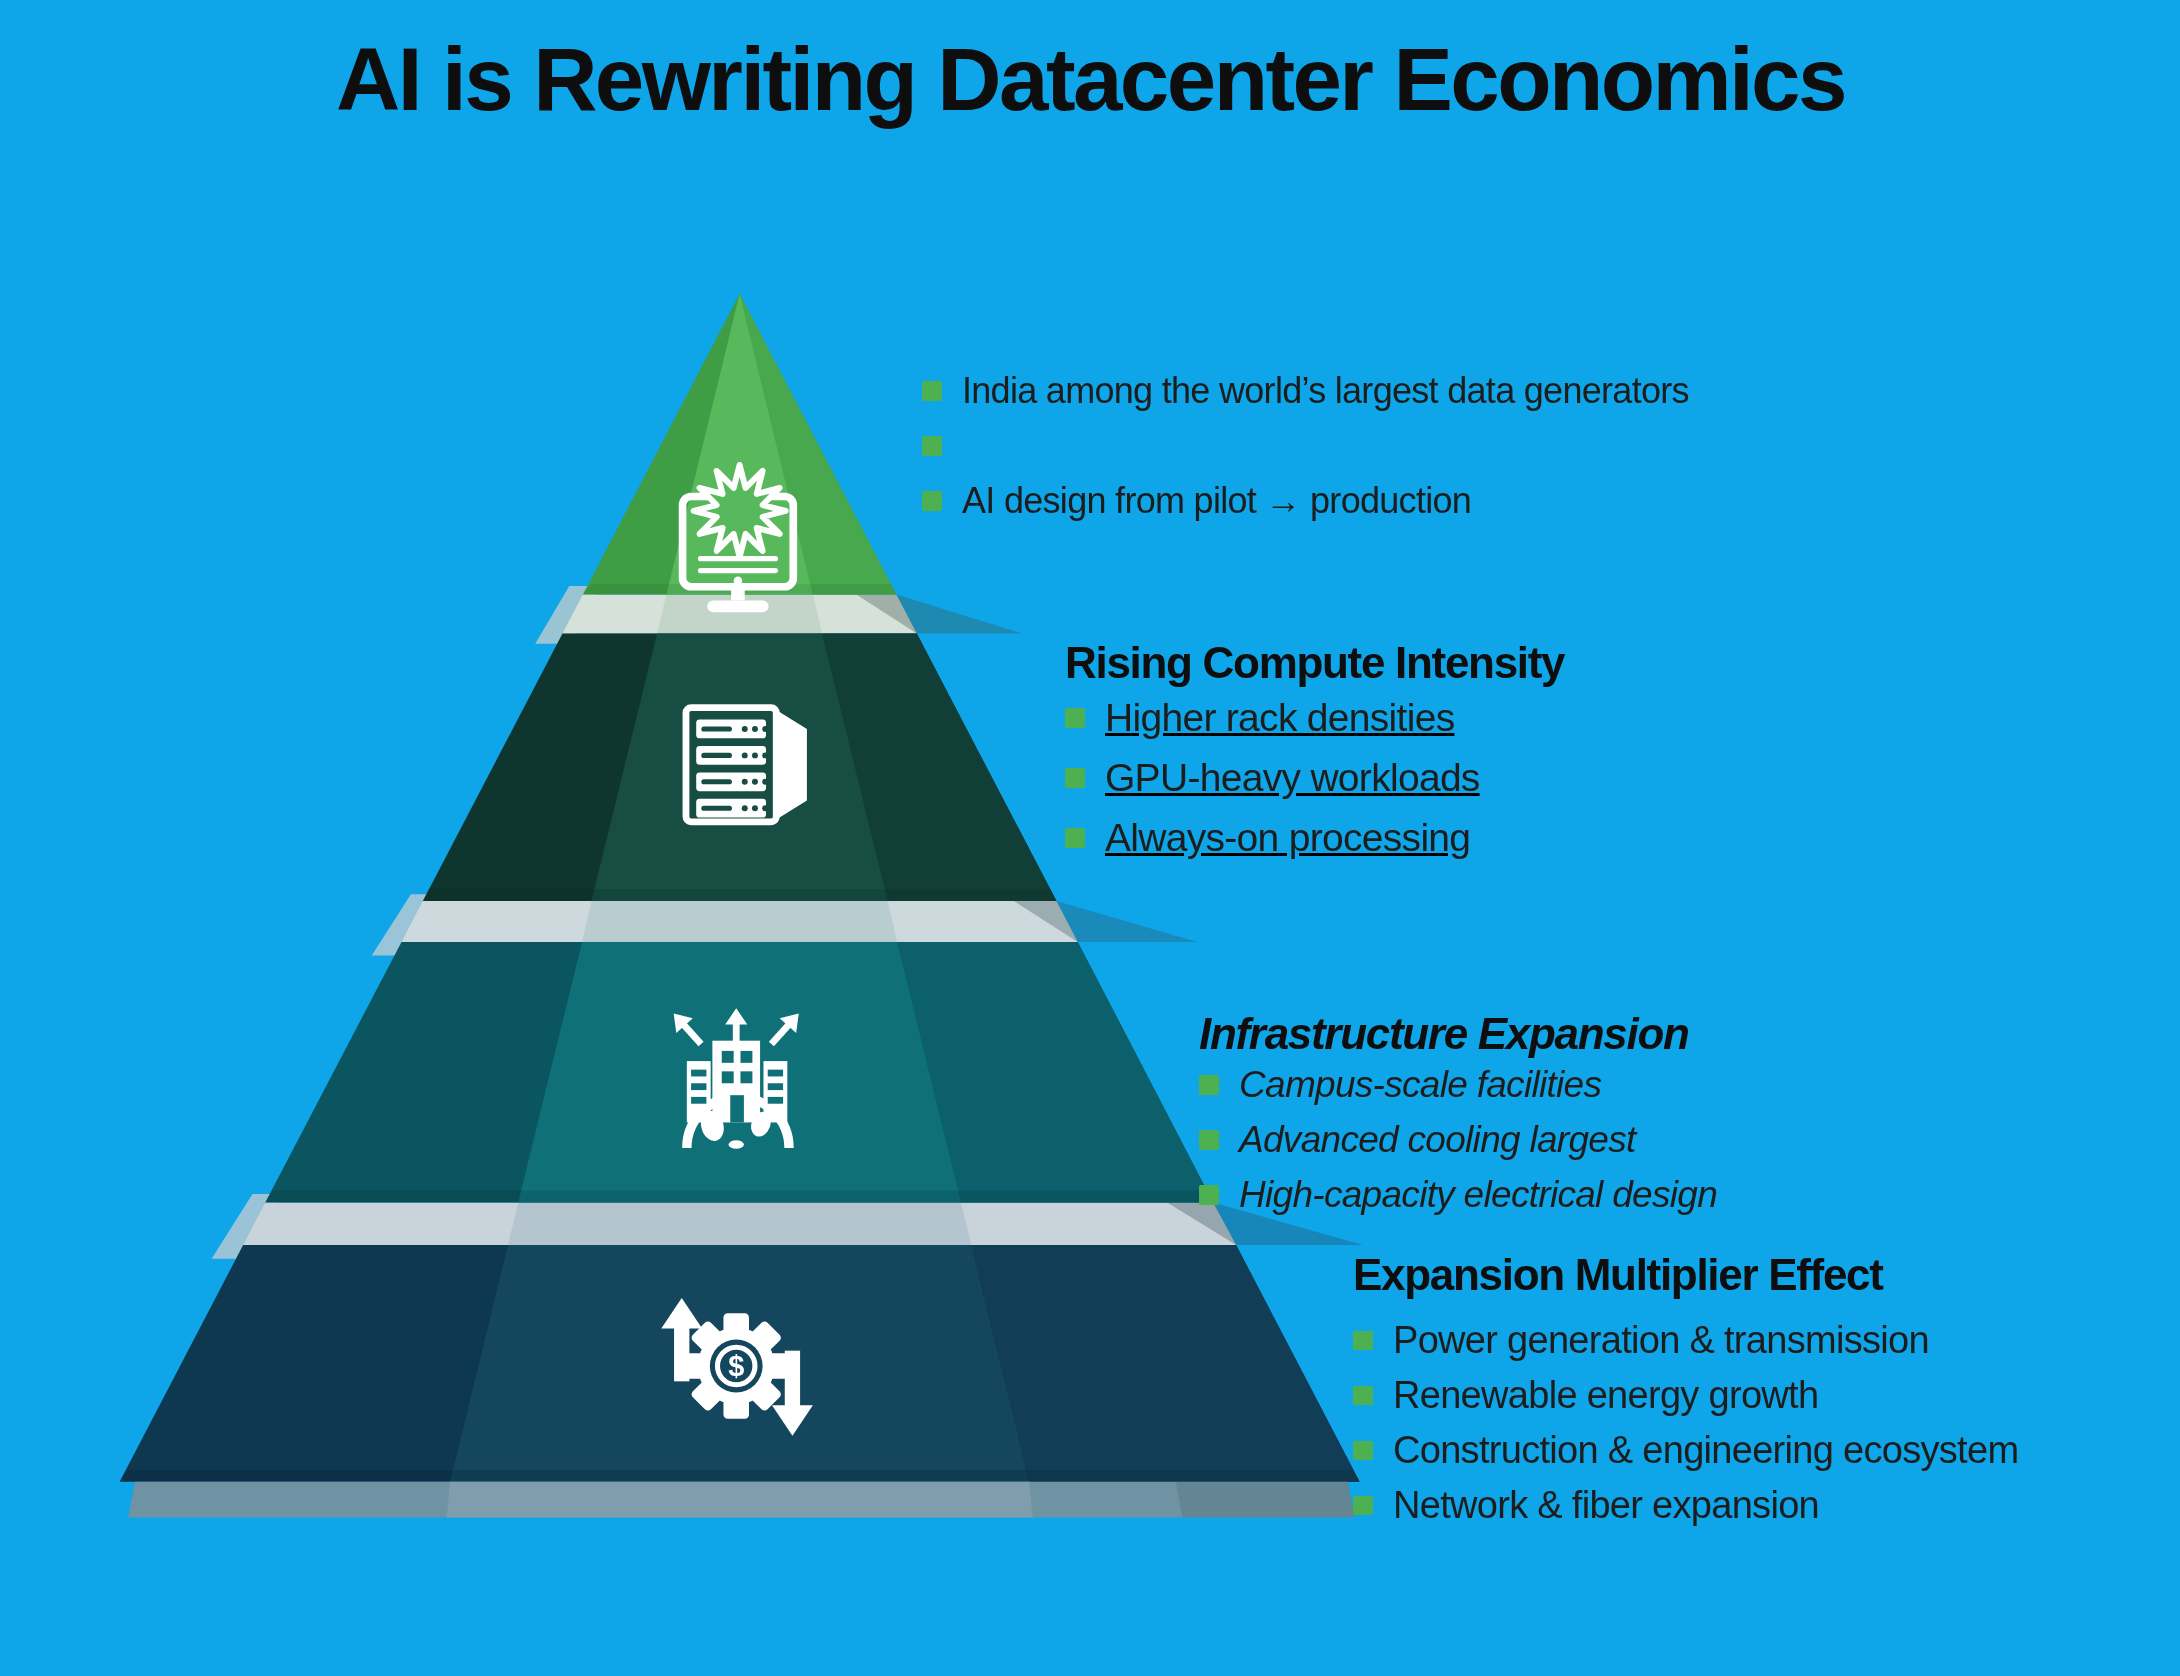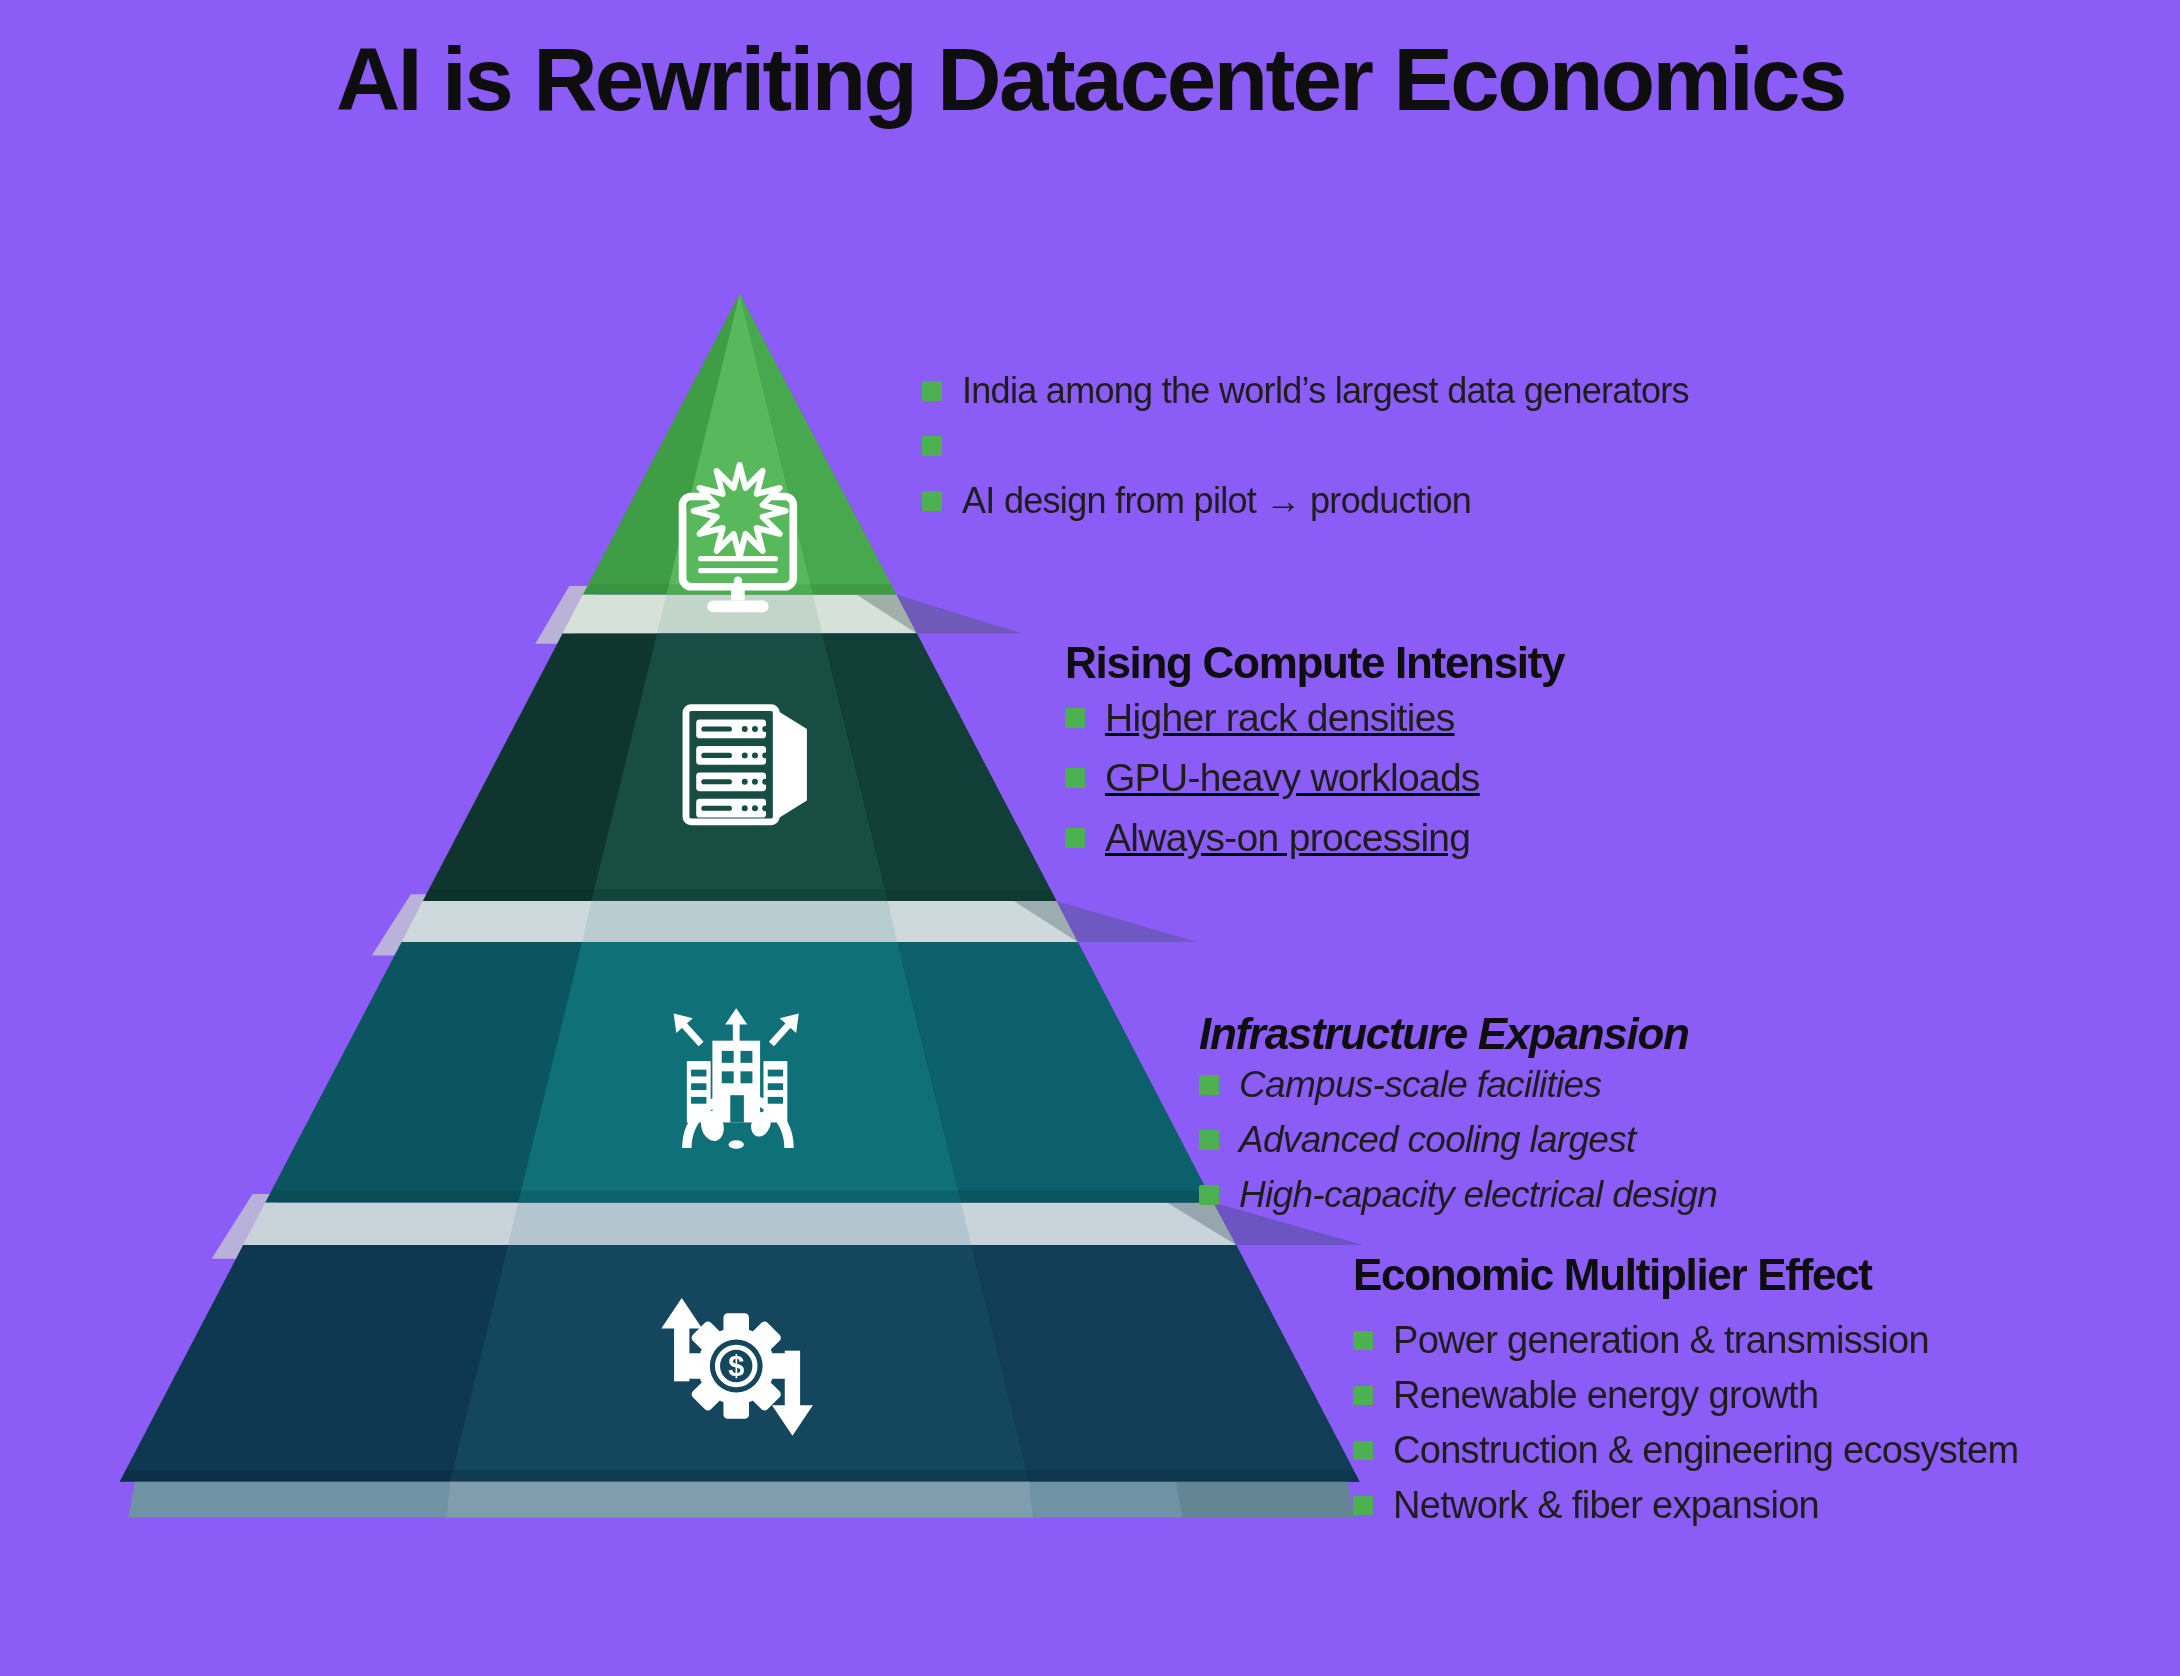--- a/index.html
+++ b/index.html
@@ -1,17 +1,17 @@
 <!DOCTYPE html>
 <html style="--title-color: #0e0e0e; --text-color: #1d1d1d; --green-accent: #4db152; --t1-side: #3f9e45; --t1-right: #48a84d; --t1-center: #58b85c; --t2-side: #0e362f; --t2-right: #113f37; --t2-center: #174d42; --t3-side: #0a5560; --t3-right: #0c606b; --t3-center: #107078; --t4-side: #0e3750; --t4-right: #113e56; --t4-center: #14465e; --band1: #d6e1da; --band1-center: #c3d4c9; --band2: #cdd9dd; --band2-center: #b9cdd1; --band3: #c9d3da; --band3-center: #b5c5cf; --strip: #7093a3; --strip-center: #7f9dac;font-size:13.6px"><head>
 <meta charset="utf-8">
 <style>
   html,body{margin:0;padding:0;background:#ffffff;}
   body{width:2181px;height:1676px;overflow:hidden;font-family:"Liberation Sans",sans-serif;}
-  .canvas{position:relative;width:2181px;height:1676px;background:#8b5cf6;}
+  .canvas{position:relative;width:2181px;height:1676px;background:#0ea5e9;}
 
   .title{
     position:absolute;left:0;right:0;top:28px;margin:0;
     text-align:center;font-size:89px;font-weight:bold;letter-spacing:-2.6px;
     color:var(--title-color);
   }
 
   .pyramid{position:absolute;left:0;top:0;width:2181px;height:1676px;}
 
   .block{position:absolute;}
@@ -245,21 +245,21 @@
           <span class="txt">Advanced cooling largest</span>
         </li>
       <li>
           <span class="sq"></span>
           <span class="txt">High-capacity electrical design</span>
         </li>
     </ul>
   </section>
 
   <section class="block b4">
-    <h2>Economic Multiplier Effect</h2>
+    <h2>Expansion Multiplier Effect</h2>
     <ul>
       <li>
           <span class="sq"></span>
           <span class="txt">Power generation &amp; transmission</span>
         </li>
       <li>
           <span class="sq"></span>
           <span class="txt">Renewable energy growth</span>
         </li>
       <li>

